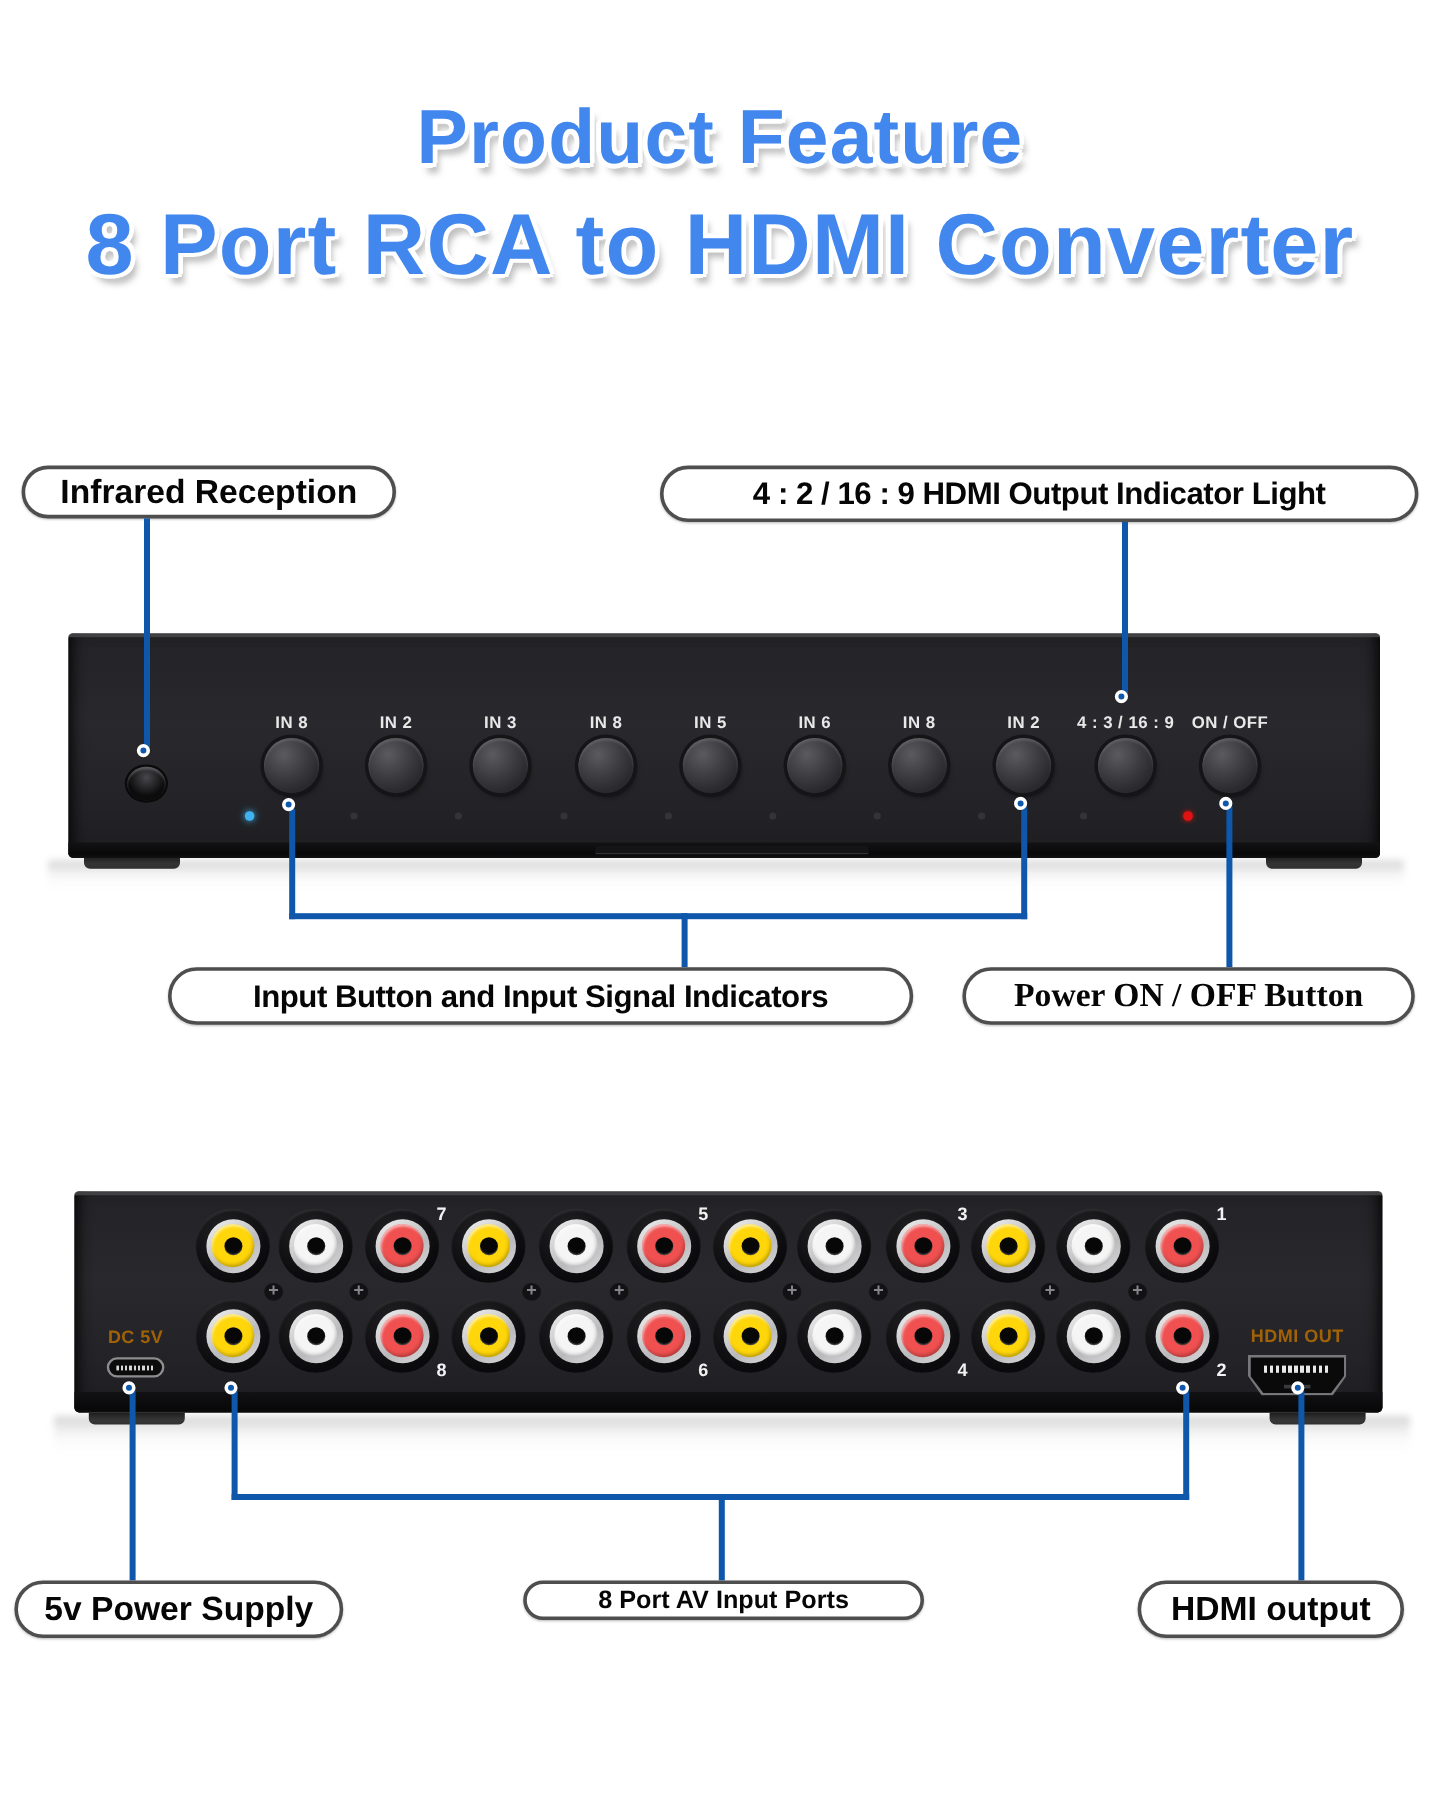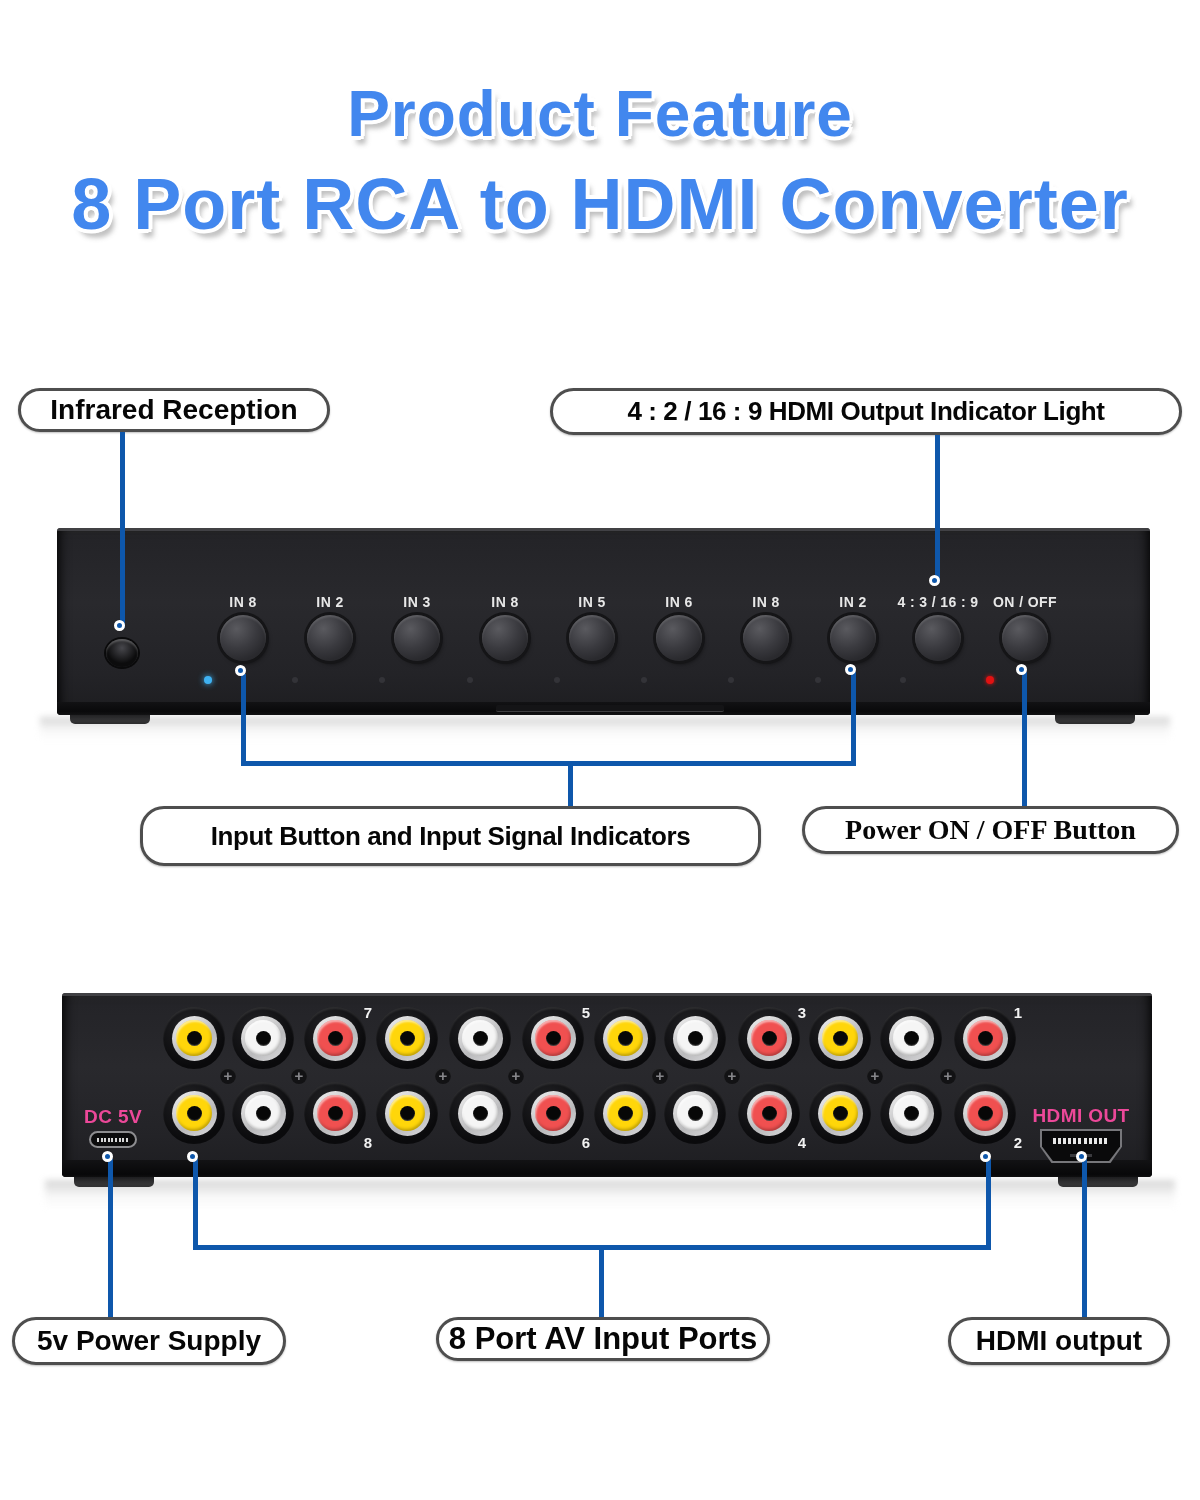--- a/index.html
+++ b/index.html
@@ -64,21 +64,21 @@
        background:linear-gradient(145deg,#f2f2f2,#b9b9bb 60%,#dcdcde);
        display:flex;align-items:center;justify-content:center;}
   .rca .ring{width:36px;height:36px;border-radius:50%;
        display:flex;align-items:center;justify-content:center;
        box-shadow:inset 1px 2px 2px rgba(255,255,255,0.55),inset -1px -2px 3px rgba(0,0,0,0.25);}
   .rca .hole{width:15px;height:15px;border-radius:50%;background:#070707;
        box-shadow:inset 0 -1px 1px rgba(255,255,255,0.25);}
   .screw{width:16px;height:16px;border-radius:50%;background:#121214;
        color:#86868a;font-size:15px;font-weight:bold;line-height:15px;text-align:center;
        box-shadow:inset 0 1px 1px rgba(255,255,255,0.12);}
-  .port-label{color:#ec4899;font-size:19px;font-weight:bold;letter-spacing:0.4px;
+  .port-label{color:#a16207;font-size:15px;font-weight:bold;letter-spacing:0.4px;
        transform:translateX(-50%);white-space:nowrap;}
   .num-label{color:#f2f2f2;font-size:15px;font-weight:bold;transform:translate(-50%,-50%);}
   .dc-port{width:48px;height:17px;border-radius:9px;background:#0c0c0d;
        border:2px solid #8d8d90;display:flex;align-items:center;justify-content:center;}
   .dc-pins{width:32px;height:4px;
        background:repeating-linear-gradient(90deg,#d8d8d8 0 2px,transparent 2px 3.6px);}
   .hdmi-outer{width:82px;height:34px;background:#77777b;
        clip-path:polygon(0 0,100% 0,100% 52%,86% 100%,14% 100%,0 52%);}
   .hdmi-inner{position:absolute;left:2px;top:2px;right:2px;bottom:2px;background:#0a0a0b;
        clip-path:polygon(0 0,100% 0,100% 52%,86% 100%,14% 100%,0 52%);}
@@ -145,21 +145,21 @@
 <div class="abs cline" style="left:241px;top:761px;width:615px;height:5px;"></div>
 <div class="abs cline" style="left:568px;top:761px;width:5px;height:45px;"></div>
 <div class="abs cline" style="left:1022px;top:672px;width:5px;height:134px;"></div>
 
 <div class="abs cdot" style="left:114px;top:620px;"></div>
 <div class="abs cdot" style="left:929px;top:575px;"></div>
 <div class="abs cdot" style="left:235px;top:665px;"></div>
 <div class="abs cdot" style="left:845px;top:664px;"></div>
 <div class="abs cdot" style="left:1016px;top:664px;"></div>
 
-<div class="abs callout long" style="left:140px;top:806px;width:621px;height:60px;">Input Button and Input Signal Indicators</div>
+<div class="abs callout long" style="left:140px;top:806px;width:621px;height:48px;">Input Button and Input Signal Indicators</div>
 <div class="abs callout" style="left:802px;top:806px;width:377px;height:48px;font-family:Liberation Serif, serif;">Power ON / OFF Button</div>
 
 <div class="abs device" style="left:62px;top:993px;width:1090px;height:184px;">
   <div class="topline"></div>
   <div class="bottomband" style="height:17px;"></div>
 </div>
 <div class="abs foot" style="left:74px;top:1177px;width:80px;height:10px;"></div>
 <div class="abs foot" style="left:1058px;top:1177px;width:80px;height:10px;"></div>
 <div class="abs shadowstrip" style="left:45px;top:1180px;width:1130px;height:30px;"></div>
 
@@ -368,14 +368,14 @@
 <div class="abs cline" style="left:193px;top:1245px;width:798px;height:5px;"></div>
 <div class="abs cline" style="left:599px;top:1245px;width:5px;height:72px;"></div>
 <div class="abs cline" style="left:1082px;top:1159px;width:5px;height:158px;"></div>
 
 <div class="abs cdot" style="left:102px;top:1151px;"></div>
 <div class="abs cdot" style="left:187px;top:1151px;"></div>
 <div class="abs cdot" style="left:980px;top:1151px;"></div>
 <div class="abs cdot" style="left:1076px;top:1151px;"></div>
 
 <div class="abs callout" style="left:12px;top:1317px;width:274px;height:48px;">5v Power Supply</div>
-<div class="abs callout" style="left:436px;top:1317px;width:334px;height:44px;font-size:31px;">8 Port AV Input Ports</div>
+<div class="abs callout" style="left:436px;top:1317px;width:334px;height:33px;font-size:21px;">8 Port AV Input Ports</div>
 <div class="abs callout" style="left:948px;top:1317px;width:222px;height:48px;">HDMI output</div>
 
 </body></html>

